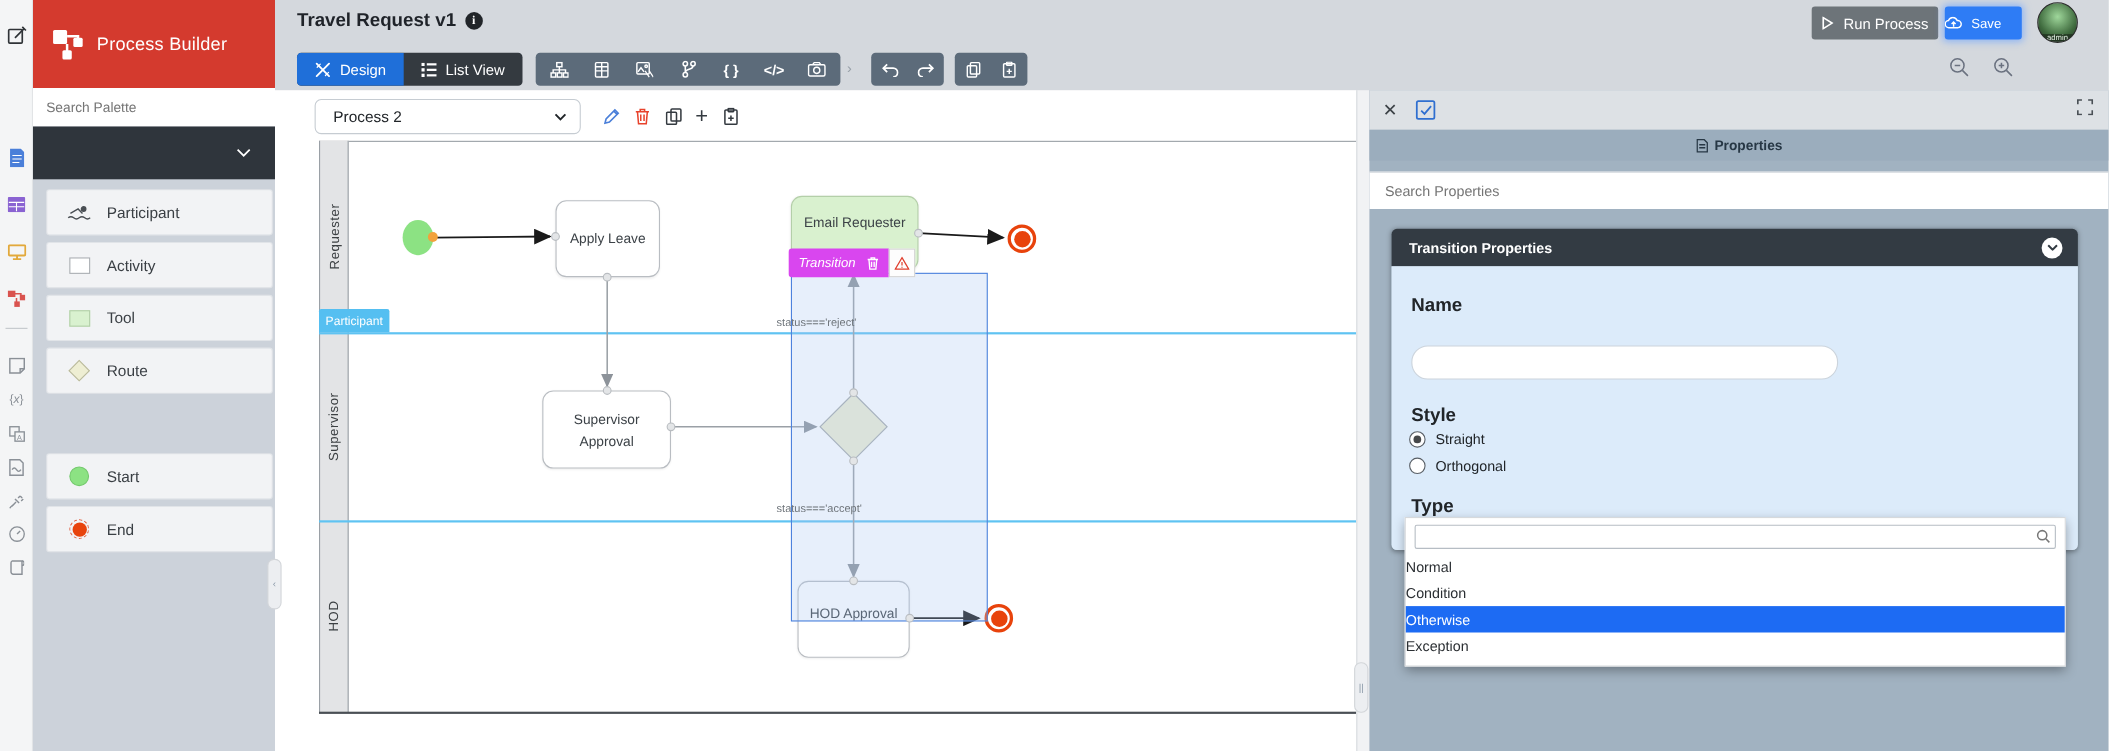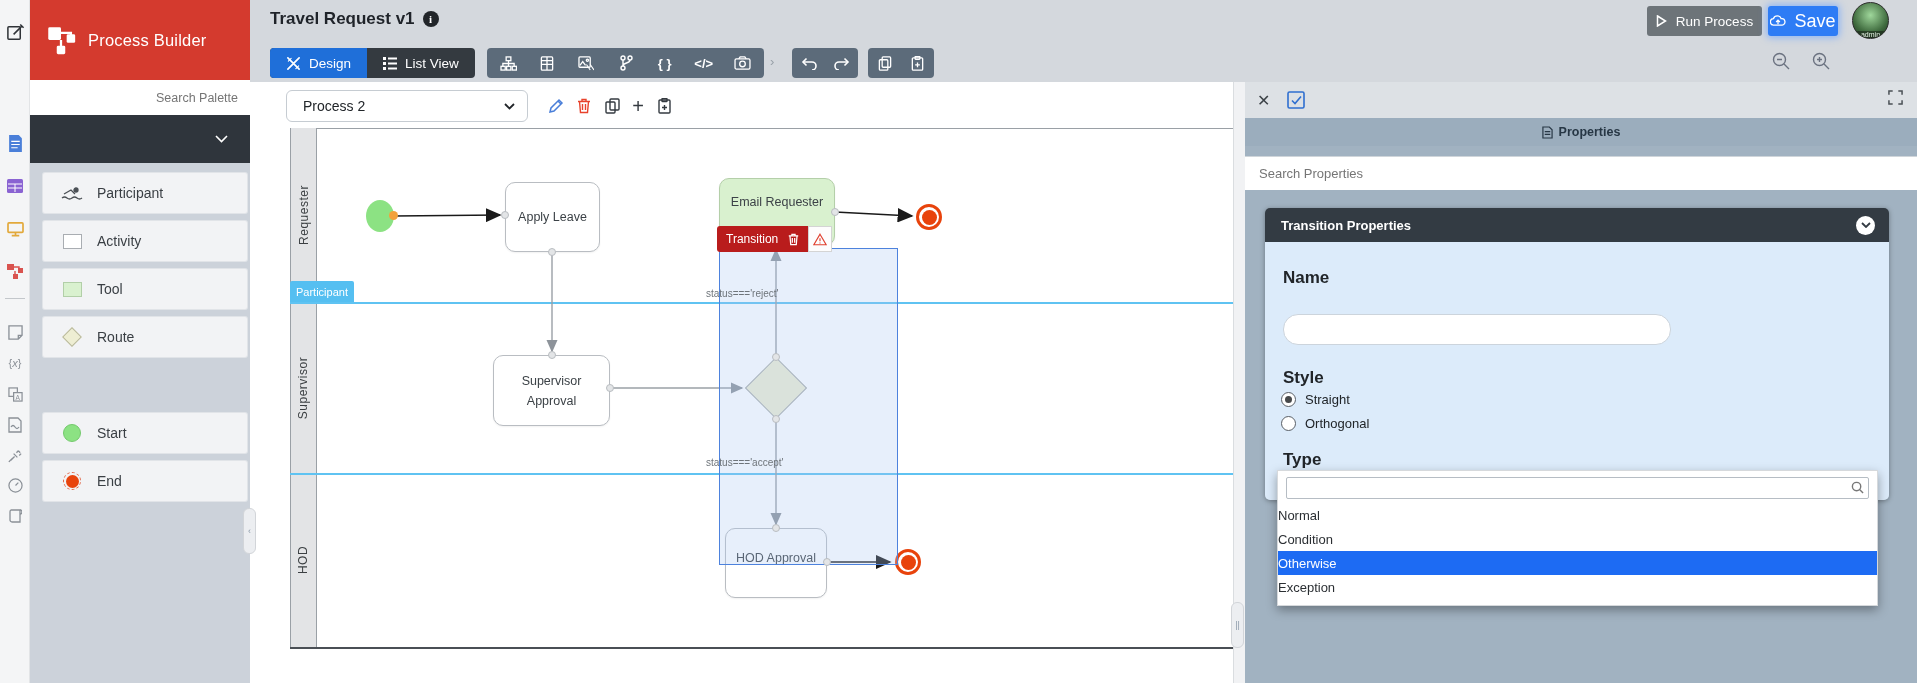--- a/index.html
+++ b/index.html
@@ -9,21 +9,21 @@
 
   
   #left-rail { position:absolute; left:0; top:0; width:30px; height:683px; background:#f4f5f6; border-right:1px solid #e2e4e6; }
   .rail-icon { position:absolute; left:5px; width:20px; height:20px; display:flex; align-items:center; justify-content:center; color:#8a9097; }
   .rail-divider { position:absolute; left:5px; width:20px; border-top:1px solid #c3c7cb; }
 
   
   #palette { position:absolute; left:30px; top:0; width:220px; height:683px; background:#ccd2da; }
   #palette-header { position:absolute; left:0; top:0; width:220px; height:80px; background:#d43a2e; display:flex; align-items:center; padding-left:14px; gap:10px; }
   #palette-header .brand-text { color:#fff; font-size:16.5px; letter-spacing:.2px; }
-  #palette-search { position:absolute; left:0; top:80px; width:220px; height:35px; background:#fff; border:none; padding:4px 12px; font-size:12.5px; color:#6c757d; outline:none; font-family:"Liberation Sans",sans-serif;text-align:right;}
+  #palette-search { position:absolute; left:0; top:80px; width:220px; height:35px; background:#fff; border:none; padding:4px 12px; font-size:12.5px; color:#6c757d; outline:none; font-family:"Liberation Sans",sans-serif;}
   #palette-accordion { position:absolute; left:0; top:115px; width:220px; height:48px; background:#2f353c; display:flex; align-items:center; justify-content:flex-end; padding-right:22px; color:#fff; cursor:pointer; }
   .palette-item { position:absolute; left:13px; width:204px; height:40px; background:#f2f3f5; border-radius:2px; box-shadow:0 0 0 1px #e1e4e8; display:flex; align-items:center; gap:14px; padding-left:18px; cursor:grab; }
   .palette-item .p-label { font-size:14px; color:#3a3f44; }
   .p-icon { width:22px; display:flex; align-items:center; justify-content:center; }
   .shape-activity { width:19px; height:15px; background:#fff; border:1px solid #a9adb2; }
   .shape-tool { width:19px; height:15px; background:#d9f1cf; border:1px solid #b2cfa8; }
   .shape-route { width:14px; height:14px; background:#eeeed3; border:1px solid #b9b99d; transform:rotate(45deg); }
   .shape-subflow { width:19px; height:15px; background:#fff; border:2px solid #b9bdc2; }
   .shape-start { width:18px; height:18px; border-radius:50%; background:#8ce283; border:1px solid #74c96d; }
   .shape-end { width:18px; height:18px; border-radius:50%; border:1px dashed #e06243; display:flex; align-items:center; justify-content:center; }
@@ -34,21 +34,21 @@
   #topbar { position:absolute; left:250px; top:0; width:1667px; height:82px; background:#d4d8dd; }
   #page-title { position:absolute; left:20px; top:9px; font-size:17px; font-weight:bold; color:#1f2329; display:flex; align-items:center; gap:8px; }
   .info-badge { width:16px; height:16px; border-radius:50%; background:#212529; color:#fff; font-size:11px; font-weight:bold; display:flex; align-items:center; justify-content:center; font-family:"Liberation Serif",serif; }
   #seg-control { position:absolute; left:20px; top:48px; height:30px; background:#343a40; border-radius:4px; display:flex; overflow:hidden; }
   .seg { display:flex; align-items:center; gap:8px; padding:0 16px; color:#fff; font-size:13.5px; cursor:pointer; }
   .seg.active { background:#1f6fd9; }
   .tool-group { position:absolute; top:48px; height:30px; background:#5c6b7a; border-radius:4px; display:flex; align-items:center; color:#fff; }
   .tg-icon { width:36px; height:30px; display:flex; align-items:center; justify-content:center; cursor:pointer; font-size:13px; }
   .chev-sep { position:absolute; top:54px; color:#98a0a8; font-size:13px; }
   #run-btn { position:absolute; left:1397px; top:6px; width:115px; height:30px; background:#6d7479; color:#fff; border:none; border-radius:3px; font-size:13.5px; display:flex; align-items:center; justify-content:center; gap:9px; cursor:pointer; font-family:"Liberation Sans",sans-serif;text-align:center; }
-  #save-btn { position:absolute; left:1518px; top:6px; width:70px; height:30px; background:#2e7cf5; color:#fff; border:none; border-radius:3px; font-size:18px; display:flex; align-items:center; justify-content:center; gap:8px; cursor:pointer; box-shadow:0 0 7px 2px rgba(110,165,255,.65); font-family:"Liberation Sans",sans-serif; }
+  #save-btn { position:absolute; left:1518px; top:6px; width:70px; height:30px; background:#2e7cf5; color:#fff; border:none; border-radius:3px; font-size:12px; display:flex; align-items:center; justify-content:flex-start; gap:8px; cursor:pointer; box-shadow:0 0 7px 2px rgba(110,165,255,.65); font-family:"Liberation Sans",sans-serif; }
   #avatar { position:absolute; left:1602px; top:2px; width:37px; height:37px; border-radius:50%; background:radial-gradient(circle at 50% 35%, #9fd79b, #3f6b3e 60%, #1e2a1e); border:1px solid #2c2c2c; display:flex; align-items:flex-end; justify-content:center; cursor:pointer; overflow:hidden; }
   #avatar span { color:#e8f3e8; font-size:7px; background:rgba(20,30,20,.55); width:100%; text-align:center; }
   .zoom-btn { position:absolute; top:52px; width:20px; height:20px; color:#6b7280; cursor:pointer; }
 
   
   #canvas { position:absolute; left:250px; top:82px; width:983px; height:601px; background:#fff; overflow:hidden; }
   #process-select { position:absolute; left:36px; top:8px; width:242px; height:32px; background:#fff; border:1px solid #c6ccd2; border-radius:6px; display:flex; align-items:center; justify-content:space-between; padding:0 12px 0 16px; font-size:14px; color:#212529; cursor:pointer; }
   .canvas-act { position:absolute; top:14px; width:20px; height:20px; cursor:pointer; display:flex; align-items:center; justify-content:center; }
   
   .pool-line-h { position:absolute; left:40px; width:943px; border-top:1px solid #9aa0a6; }
@@ -57,21 +57,21 @@
   #lane-col { position:absolute; left:40px; top:46px; width:27px; height:520px; background:#e3e4e6; border-left:1px solid #9aa0a6; border-right:1px solid #9aa0a6; }
   .lane-label { position:absolute; left:40px; width:27px; display:flex; align-items:center; justify-content:center; color:#3c4043; font-size:12px; letter-spacing:.5px; }
   .lane-label span { transform:rotate(-90deg); white-space:nowrap; }
   #participant-tag { position:absolute; left:40px; top:199px; width:64px; height:21px; background:#55bff1; color:#fff; font-size:11px; display:flex; align-items:center; justify-content:center; border-radius:2px 2px 0 0; z-index:9; cursor:pointer; }
   #selection-rect { position:absolute; left:469px; top:166px; width:179px; height:317px; background:rgba(170,196,240,.28); border:1.5px solid #4d82dd; z-index:8; }
   #edges-svg { position:absolute; left:0; top:0; z-index:6; }
   .bpmn-node { position:absolute; background:#fff; border:1.5px solid #b9bdc2; border-radius:10px; display:flex; align-items:center; justify-content:center; text-align:center; font-size:12.5px; color:#3c4247; z-index:7; box-shadow:0 1px 2px rgba(0,0,0,.06); cursor:pointer; }
   .port { position:absolute; width:8px; height:8px; border-radius:50%; background:#e3e5e7; border:1px solid #b9bdc1; z-index:8; }
   .edge-label { position:absolute; width:140px; text-align:left; font-size:10px; color:#6e747a; z-index:9; }
   #transition-tooltip { position:absolute; left:467px; top:144px; height:26px; display:flex; z-index:10; }
-  #transition-tooltip .tt-main { background:#b91c1c; color:#fff; font-size:12px; border-radius:3px 0 0 3px; display:flex; align-items:center; gap:10px; padding:0 9px; cursor:pointer; }
+  #transition-tooltip .tt-main { background:#d946ef; color:#fff; font-size:12px; border-radius:3px 0 0 3px; display:flex; align-items:center; gap:10px; padding:0 9px; cursor:pointer;font-style:italic; }
   #transition-tooltip .tt-warn { width:24px; background:#fdfdfd; border:1px solid #d4d4d4; display:flex; align-items:center; justify-content:center; }
 
   
   #gap-strip { position:absolute; left:1233px; top:82px; width:12px; height:601px; background:#f1f2f4; border-left:1px solid #dadde0; }
 
   
   #panel { position:absolute; left:1245px; top:82px; width:672px; height:601px; background:#a1b2c1; }
   #panel-iconrow { position:absolute; left:0; top:0; width:672px; height:36px; background:#dde1e5; display:flex; align-items:center; }
   #panel-band { position:absolute; left:0; top:36px; width:672px; height:28px; background:#9badbd; display:flex; align-items:center; justify-content:center; gap:6px; color:#273745; font-size:12.5px; font-weight:bold; }
   #props-search { position:absolute; left:0; top:74px; width:672px; height:34px; background:#fff; border:none; border-top:1px solid #cfd5da; padding:0 14px; font-size:13px; color:#8a9199; outline:none; font-family:"Liberation Sans",sans-serif; }

